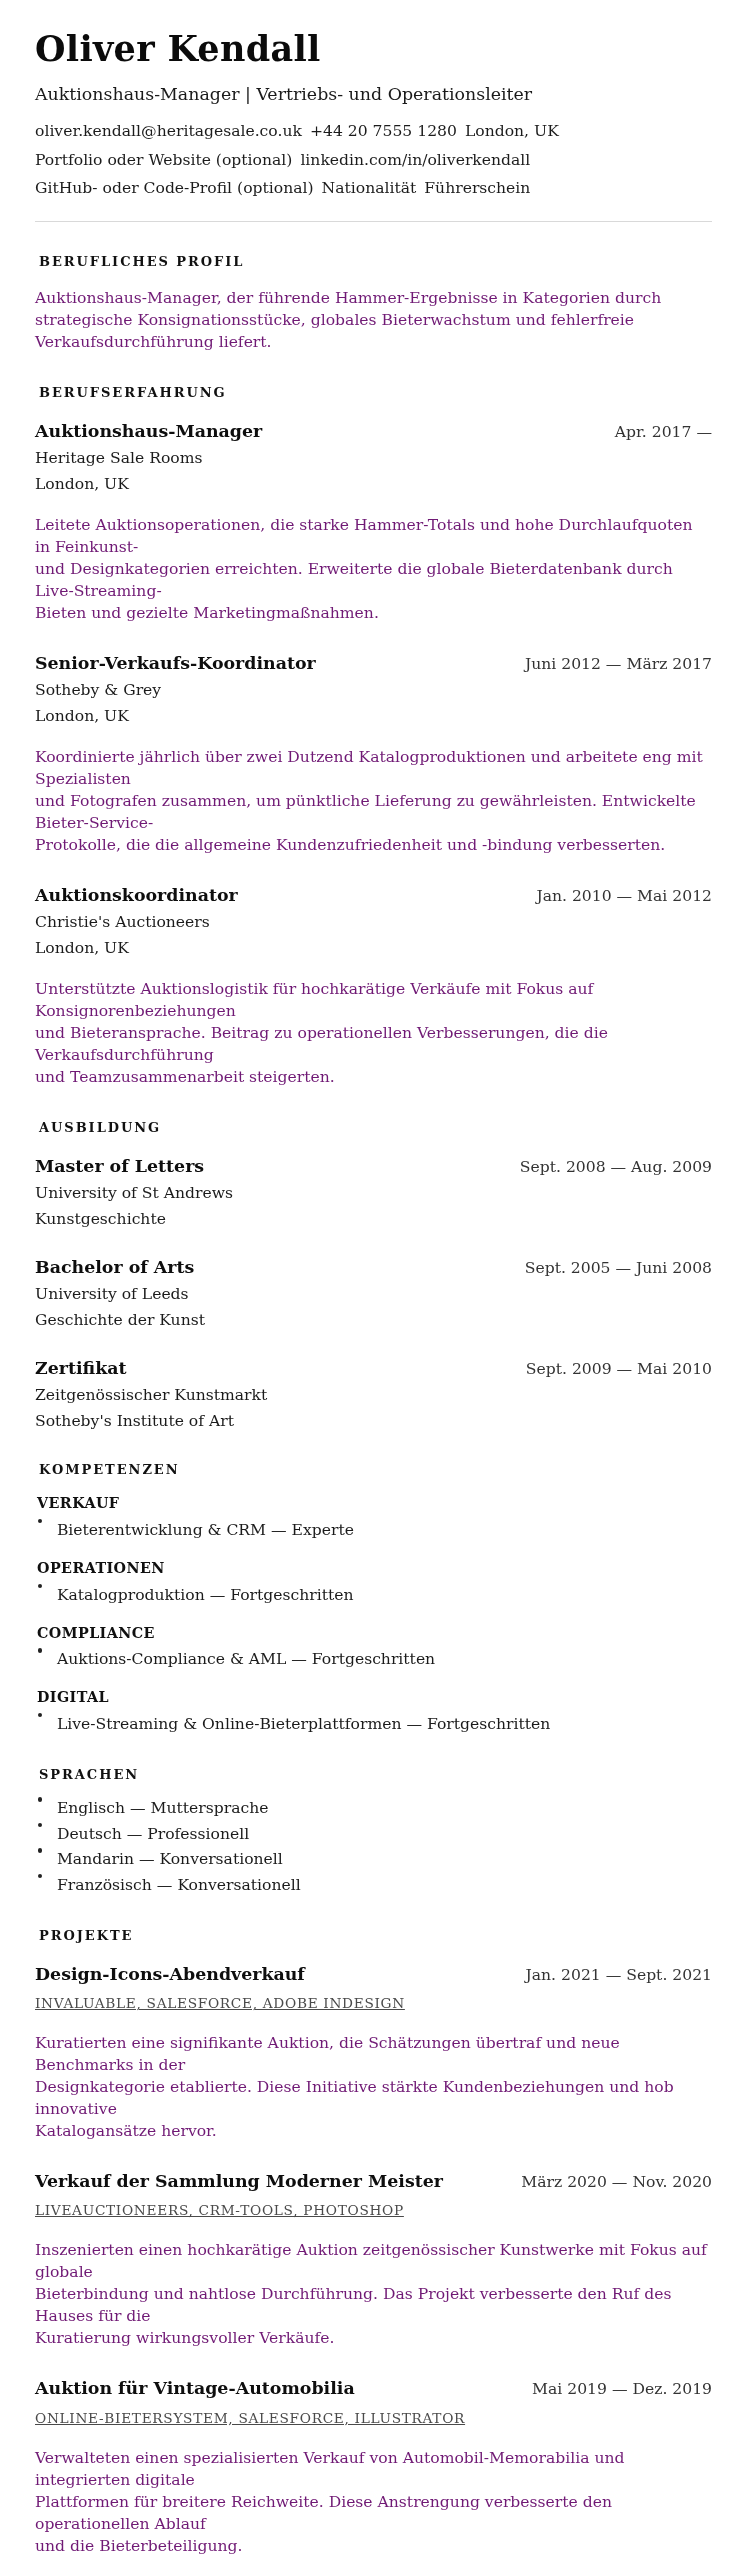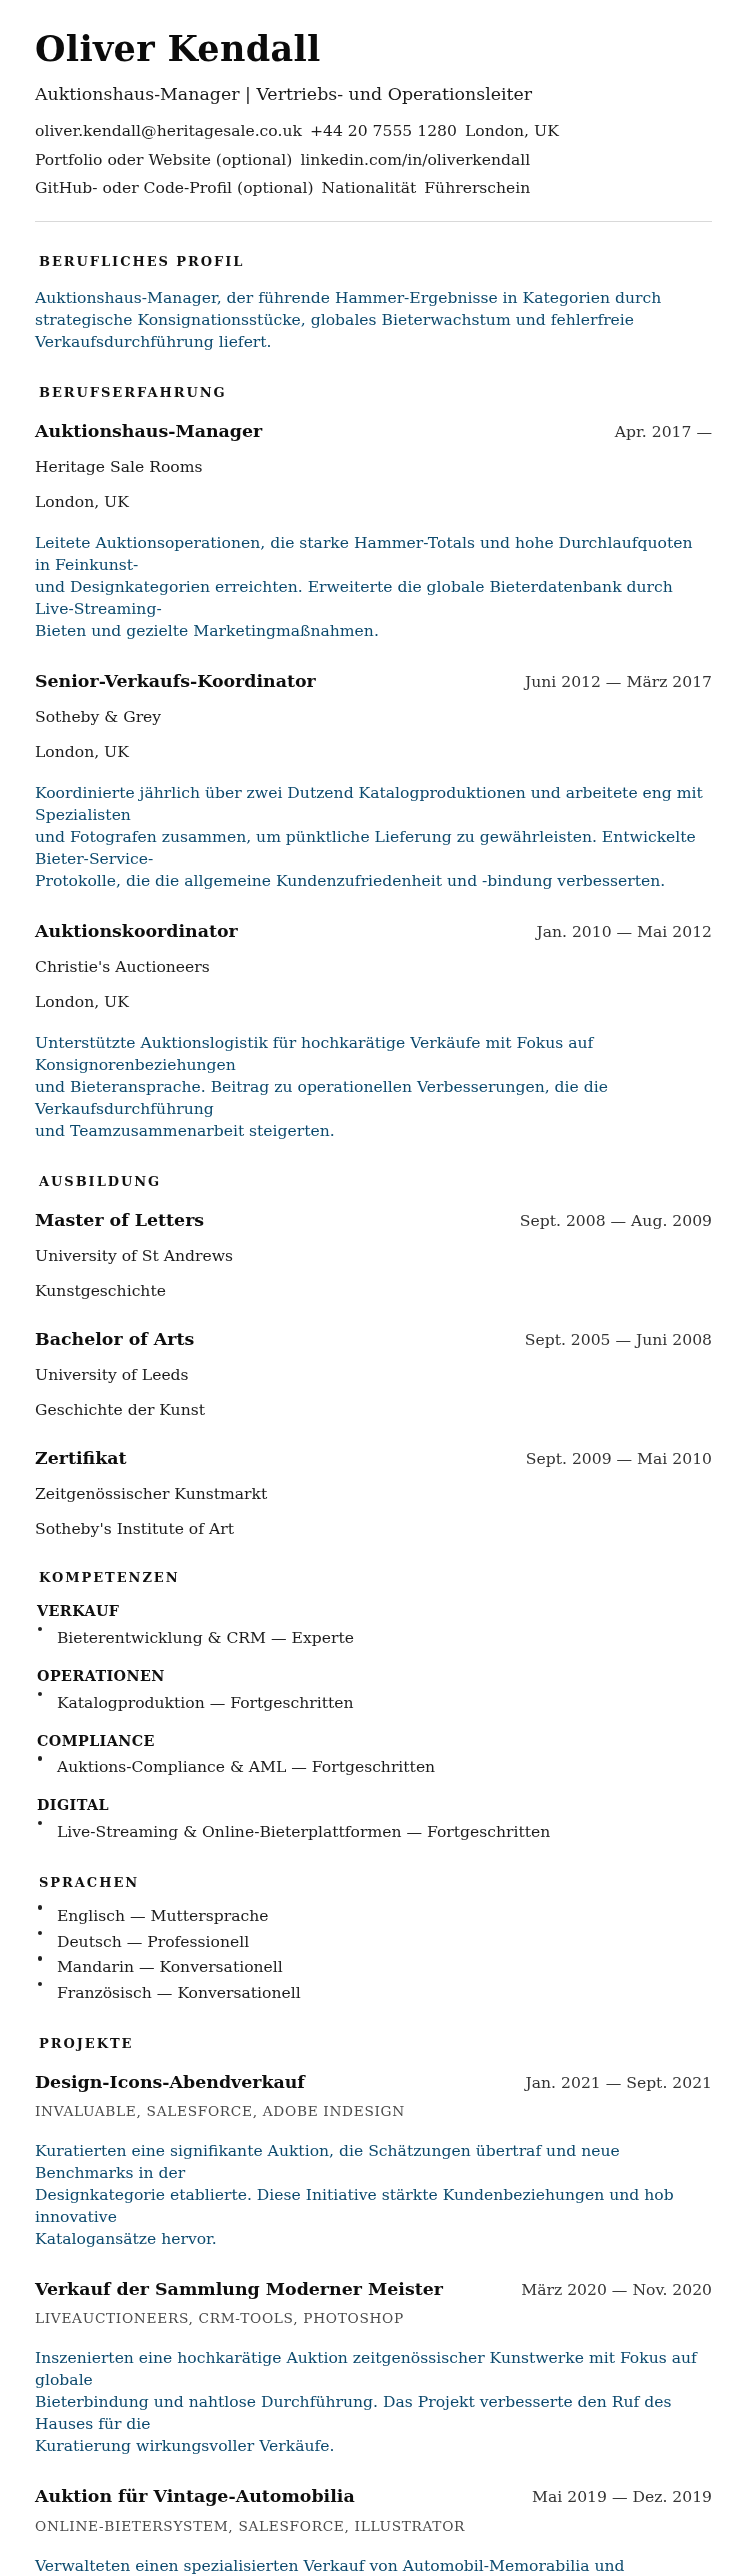--- a/index.html
+++ b/index.html
@@ -50,21 +50,21 @@
     font-size: 13px;
     font-weight: 700;
     letter-spacing: 0.15em;
     color: #111111;
     margin: 4px;
   }
   .body-text {
     font-size: 15.6px;
     line-height: 22px;
     white-space: pre-line;
-    color: #0c4a6e;
+    color: #701a75;
   }
   .profile-text { margin-top: 17.4px; }
 
   
   .entry { margin-top: 21px; }
   .entry + .entry { margin-top: 29px; }
   .entry-head {
     display: flex;
     justify-content: space-between;
     align-items: baseline;
@@ -76,21 +76,21 @@
     margin: 0;
     color: #0e0e0e;
   }
   .entry-dates {
     font-size: 15.6px;
     color: #333333;
     white-space: nowrap;
   }
   .entry-meta {
     font-size: 15.6px;
-    margin-top: 17px;
+    margin-top: 8px;
     color: #1b1b1b;
   }
   .entry-desc { margin-top: 21px; }
 
   
   .group { margin-top: 18.7px; }
   .group-label {
     font-size: 14.3px;
     font-weight: 700;
     letter-spacing: 0.03em;
@@ -119,20 +119,21 @@
     margin-left: 2.5px;
     margin-right: 15px;
   }
 
   
   .tags {
     margin-top: 11.2px;
     font-size: 13.7px;
     letter-spacing: 0.05em;
     color: #4a4a4a;
+    text-decoration: underline;
   }
 </style>
 </head>
 <body>
 
 <div class="page">
 
   <header>
     <h1 class="name">Oliver Kendall</h1>
     <div class="subtitle">Auktionshaus-Manager | Vertriebs- und Operationsleiter</div>
@@ -312,21 +313,21 @@
 Designkategorie etablierte. Diese Initiative stärkte Kundenbeziehungen und hob innovative
 Katalogansätze hervor.</p>
     </div>
 
     <div class="entry">
       <div class="entry-head">
         <h3 class="entry-title">Verkauf der Sammlung Moderner Meister</h3>
         <span class="entry-dates">März 2020 — Nov. 2020</span>
       </div>
       <div class="tags">LIVEAUCTIONEERS, CRM-TOOLS, PHOTOSHOP</div>
-      <p class="body-text entry-desc">Inszenierten eine hochkarätige Auktion zeitgenössischer Kunstwerke mit Fokus auf globale
+      <p class="body-text entry-desc">Inszenierten einen hochkarätige Auktion zeitgenössischer Kunstwerke mit Fokus auf globale
 Bieterbindung und nahtlose Durchführung. Das Projekt verbesserte den Ruf des Hauses für die
 Kuratierung wirkungsvoller Verkäufe.</p>
     </div>
 
     <div class="entry">
       <div class="entry-head">
         <h3 class="entry-title">Auktion für Vintage-Automobilia</h3>
         <span class="entry-dates">Mai 2019 — Dez. 2019</span>
       </div>
       <div class="tags">ONLINE-BIETERSYSTEM, SALESFORCE, ILLUSTRATOR</div>

